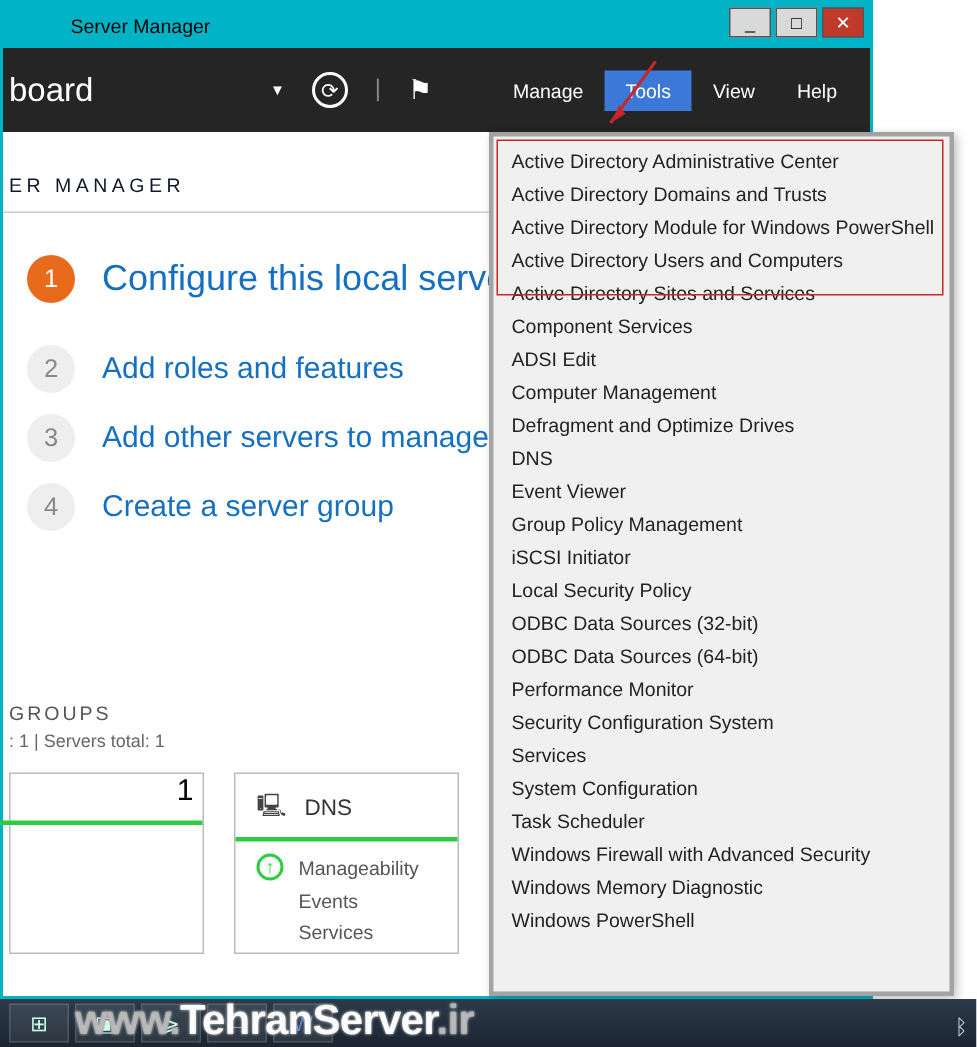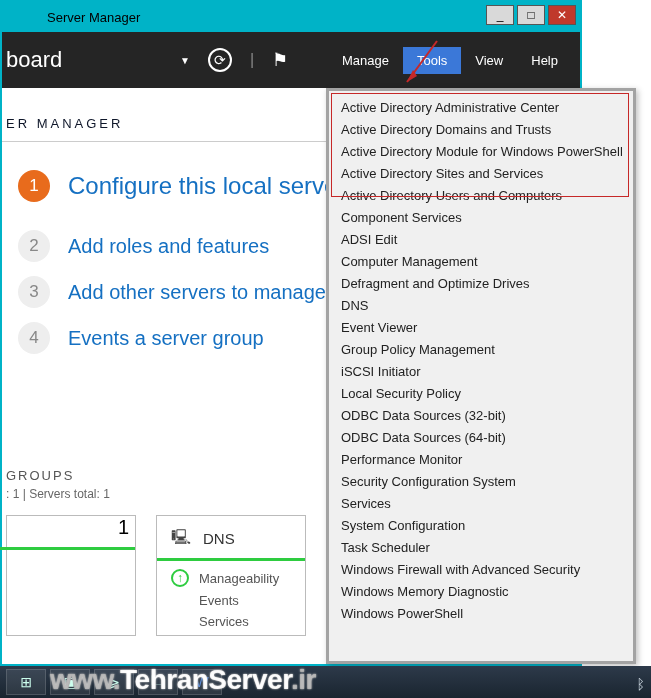--- a/index.html
+++ b/index.html
@@ -164,21 +164,21 @@
         <div class="row">
           <div class="num">2</div>
           <div class="rowtxt">Add roles and features</div>
         </div>
         <div class="row">
           <div class="num">3</div>
           <div class="rowtxt">Add other servers to manage</div>
         </div>
         <div class="row">
           <div class="num">4</div>
-          <div class="rowtxt">Events a server group</div>
+          <div class="rowtxt">Create a server group</div>
         </div>
       </div>
 
       <div class="groups-label">GROUPS</div>
       <div class="groups-sub">: 1   |   Servers total: 1</div>
 
       <div class="tiles">
         <div class="tile tile-a">
           <span>1</span>
           <div class="tile-bar"></div>
@@ -203,22 +203,22 @@
           </div>
         </div>
       </div>
     </div>
   </div>
 
   <div class="dropdown" id="dd">
       <div class="dd-item">Active Directory Administrative Center</div>
       <div class="dd-item">Active Directory Domains and Trusts</div>
       <div class="dd-item">Active Directory Module for Windows PowerShell</div>
+      <div class="dd-item">Active Directory Users and Computers</div>
       <div class="dd-item">Active Directory Sites and Services</div>
-      <div class="dd-item">Active Directory Users and Computers</div>
       <div class="dd-item">Component Services</div>
       <div class="dd-item">ADSI Edit</div>
       <div class="dd-item">Computer Management</div>
       <div class="dd-item">Defragment and Optimize Drives</div>
       <div class="dd-item">DNS</div>
       <div class="dd-item">Event Viewer</div>
       <div class="dd-item">Group Policy Management</div>
       <div class="dd-item">iSCSI Initiator</div>
       <div class="dd-item">Local Security Policy</div>
       <div class="dd-item">ODBC Data Sources (32-bit)</div>

